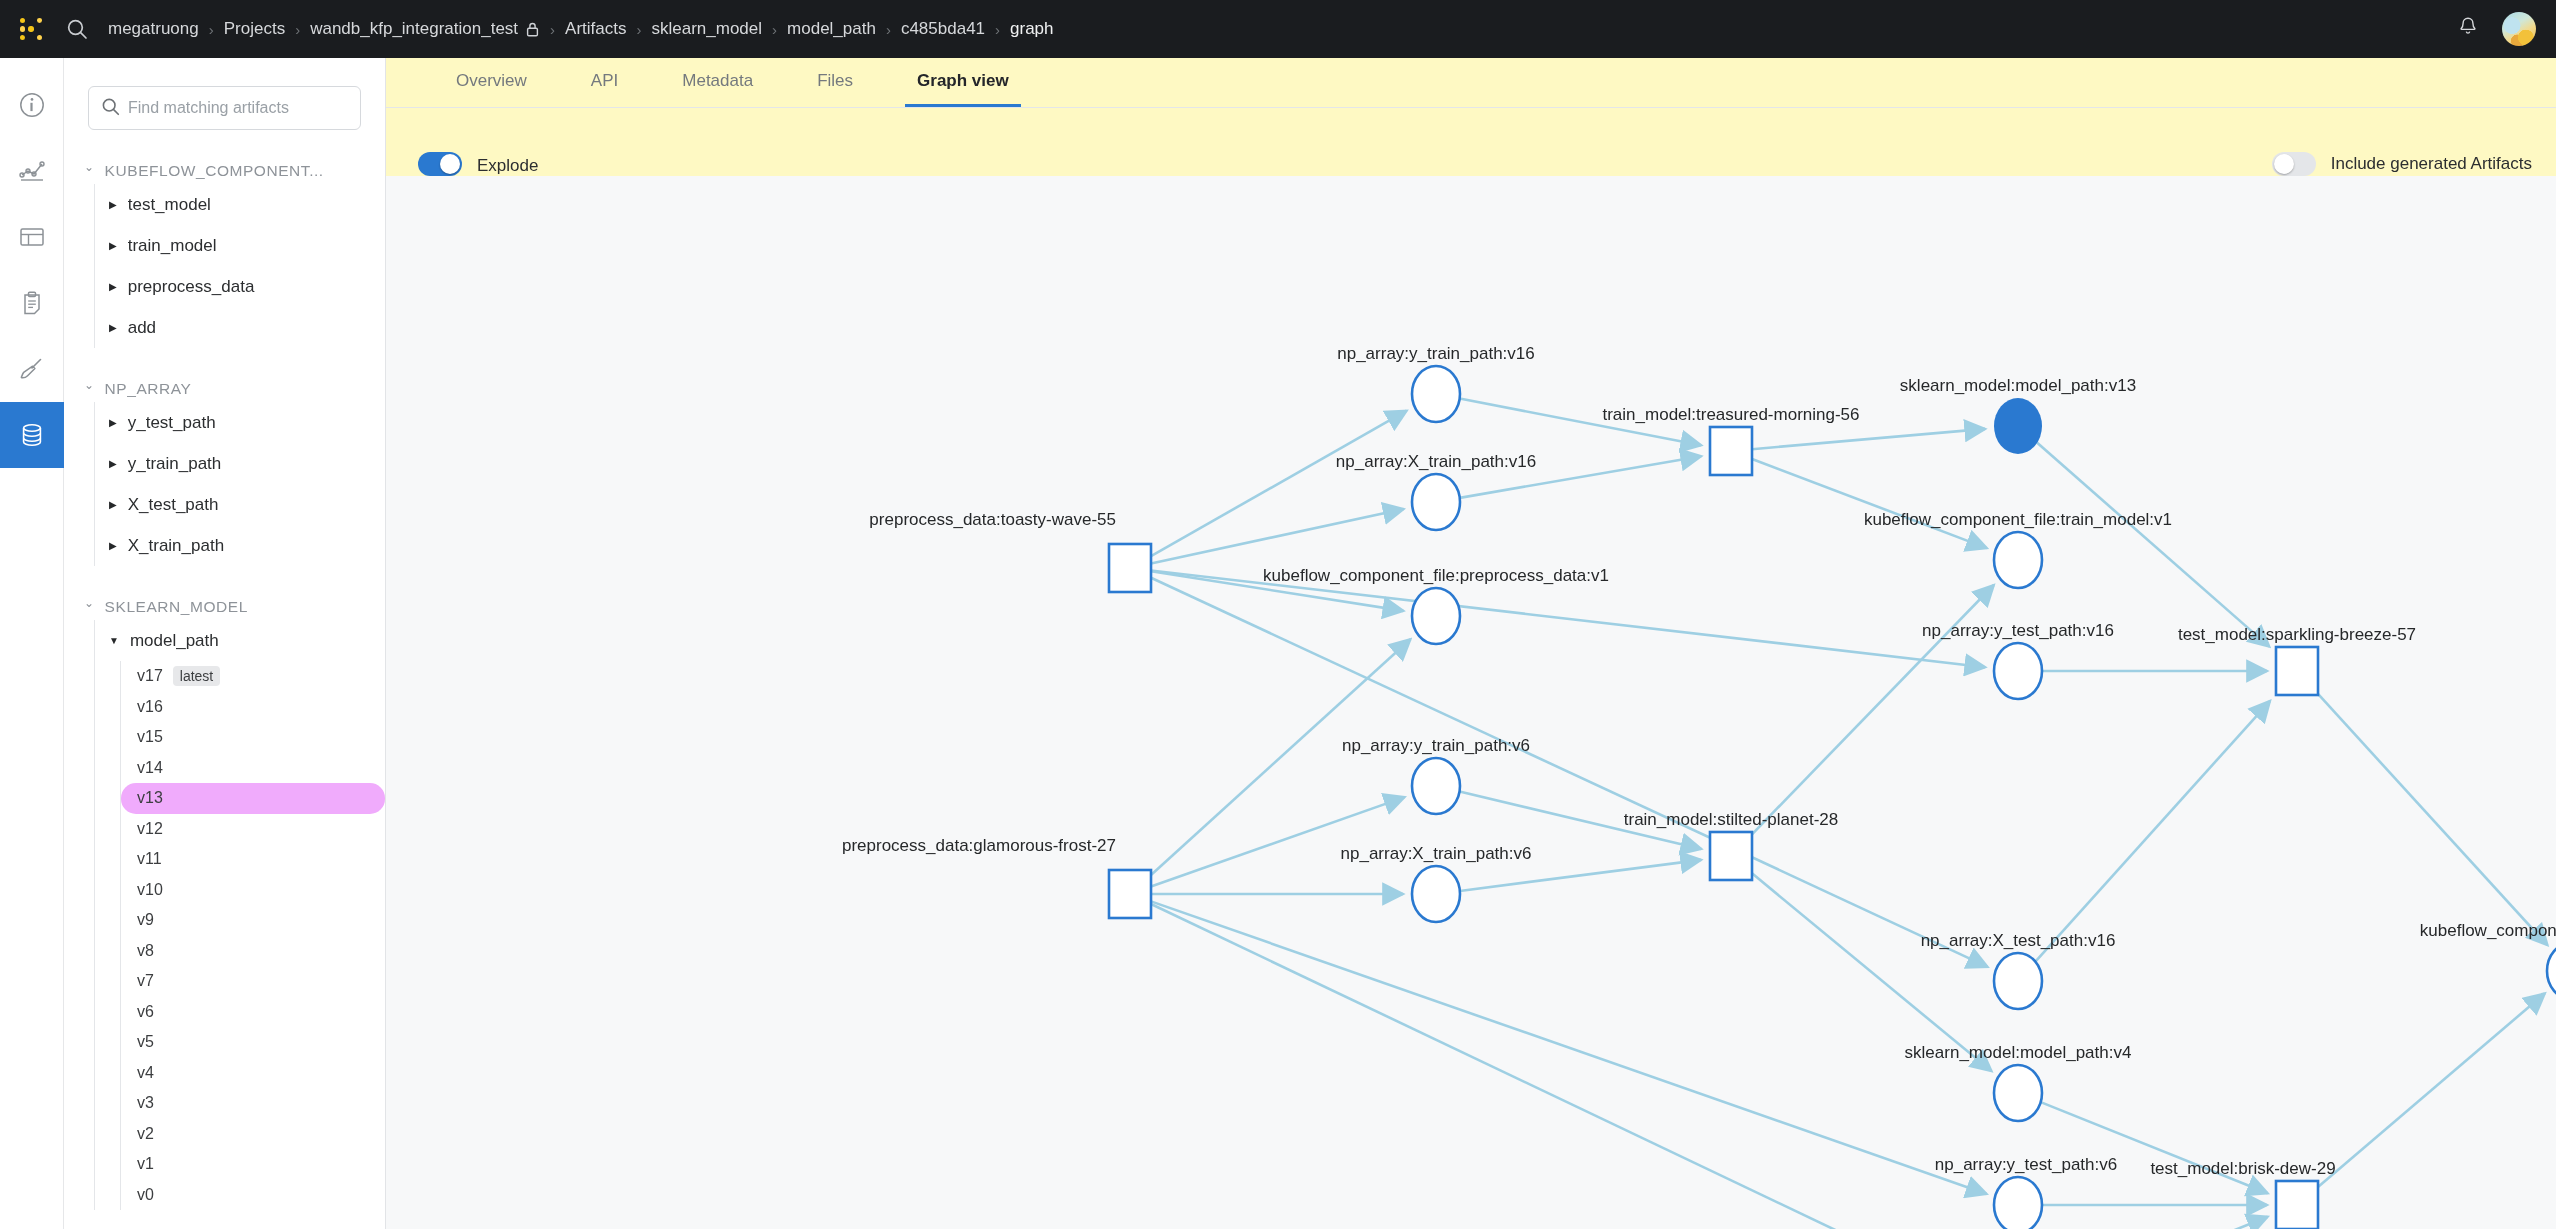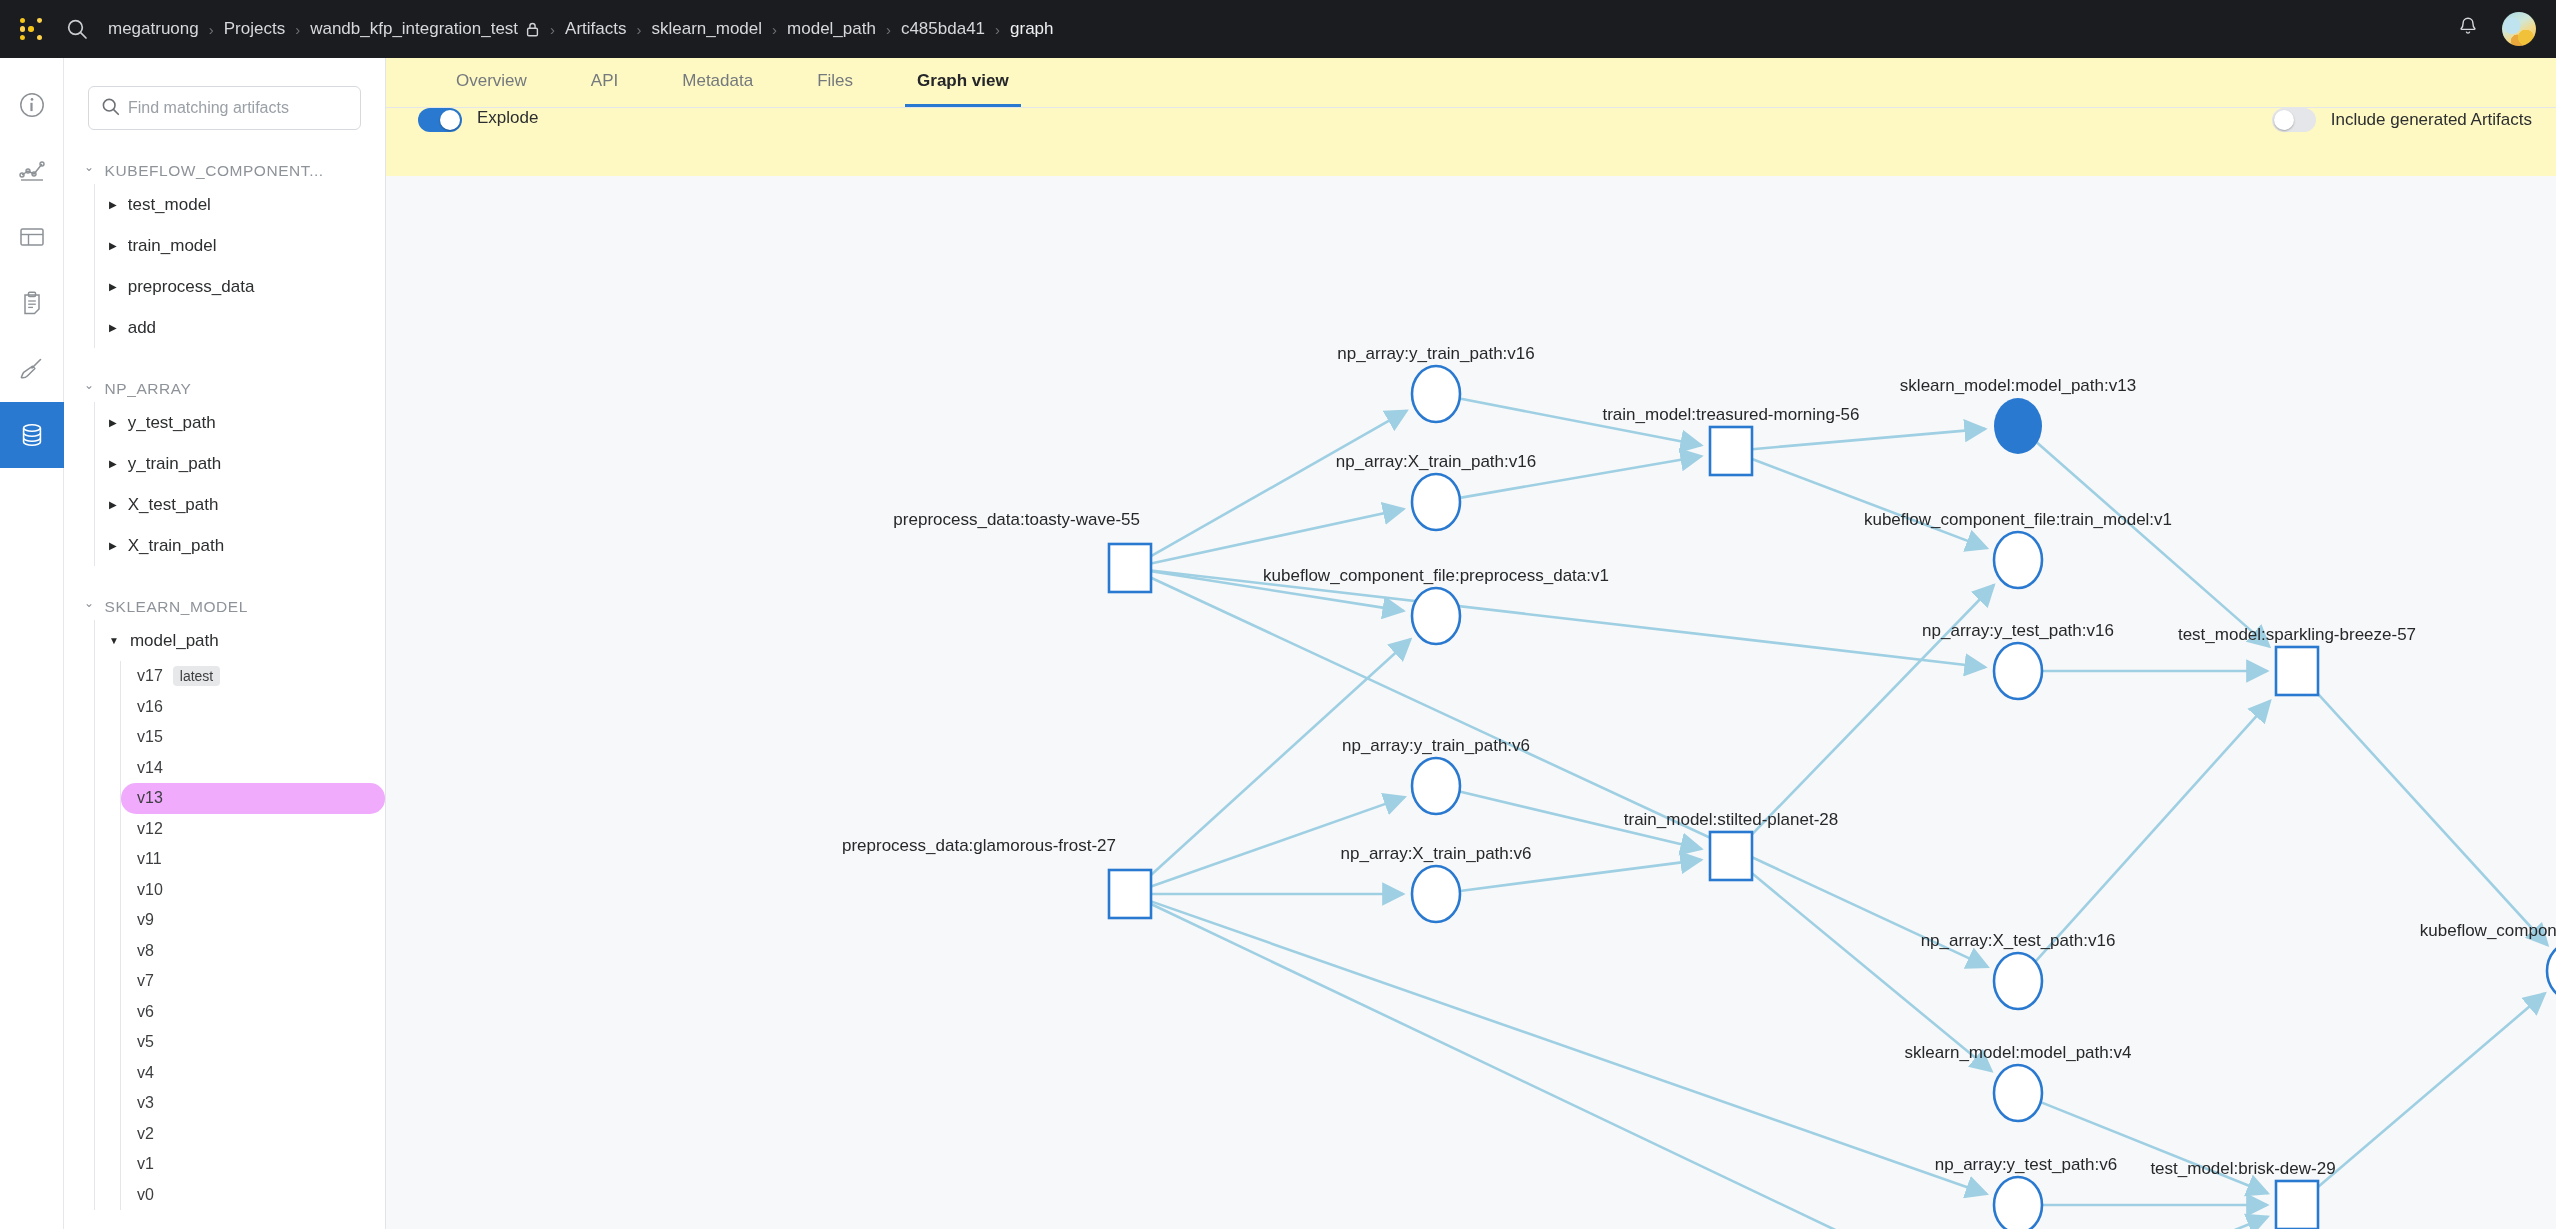--- a/index.html
+++ b/index.html
@@ -112,21 +112,21 @@
     height: 50px; display: flex; align-items: flex-end;
     padding-left: 58px; border-bottom: 1px solid #e4e6e9;
   }
   .tab {
     font-size: 17px; color: #74797e; padding: 0 12px 13px 12px;
     margin-right: 40px; cursor: pointer; border-bottom: 3px solid transparent;
   }
   .tab.active { color: #24262a; border-bottom-color: #2a79d0; font-weight: 700; }
 
   #toolbar {
-    height: 68px; display: flex; align-items: flex-start;
+    height: 68px; display: flex; align-items: flex-end;
     padding: 0 24px 0 32px;
   }
   .toggle {
     width: 44px; height: 24px; border-radius: 12px; position: relative;
     cursor: pointer; flex: 0 0 auto;
   }
   .toggle .knob {
     position: absolute; top: 2px; width: 20px; height: 20px; border-radius: 50%;
     background: #fff; box-shadow: 0 1px 2px rgba(0,0,0,.3);
   }
@@ -452,21 +452,21 @@
           <rect x="1324" y="656" width="42" height="48" fill="#ffffff" stroke="#2a79d0" stroke-width="2.6"></rect>
           <ellipse cx="1632" cy="805" rx="24" ry="28" fill="#ffffff" stroke="#2a79d0" stroke-width="2.6"></ellipse>
           <ellipse cx="2185" cy="795" rx="24" ry="28" fill="#ffffff" stroke="#2a79d0" stroke-width="2.6"></ellipse>
           <ellipse cx="1632" cy="917" rx="24" ry="28" fill="#ffffff" stroke="#2a79d0" stroke-width="2.6"></ellipse>
           <ellipse cx="1632" cy="1029" rx="24" ry="28" fill="#ffffff" stroke="#2a79d0" stroke-width="2.6"></ellipse>
           <rect x="1890" y="1005" width="42" height="48" fill="#ffffff" stroke="#2a79d0" stroke-width="2.6"></rect>
           <ellipse cx="1632" cy="1141" rx="24" ry="28" fill="#ffffff" stroke="#2a79d0" stroke-width="2.6"></ellipse>
         </g>
     </svg>
     <div id="labelLayer">
-        <div class="glabel" style="transform: translateX(-100%); left: 754px; top: 334px;">preprocess_data:toasty-wave-55</div>
+        <div class="glabel" style="transform: translateX(-100%); left: 730px; top: 334px;">preprocess_data:toasty-wave-55</div>
         <div class="glabel" style="left: 1050px; top: 168px;">np_array:y_train_path:v16</div>
         <div class="glabel" style="left: 1050px; top: 276px;">np_array:X_train_path:v16</div>
         <div class="glabel" style="left: 1050px; top: 390px;">kubeflow_component_file:preprocess_data:v1</div>
         <div class="glabel" style="left: 1345px; top: 229px;">train_model:treasured-morning-56</div>
         <div class="glabel" style="left: 1632px; top: 200px;">sklearn_model:model_path:v13</div>
         <div class="glabel" style="left: 1632px; top: 334px;">kubeflow_component_file:train_model:v1</div>
         <div class="glabel" style="left: 1632px; top: 445px;">np_array:y_test_path:v16</div>
         <div class="glabel" style="left: 1911px; top: 449px;">test_model:sparkling-breeze-57</div>
         <div class="glabel" style="left: 1050px; top: 560px;">np_array:y_train_path:v6</div>
         <div class="glabel" style="transform: translateX(-100%); left: 730px; top: 660px;">preprocess_data:glamorous-frost-27</div>

